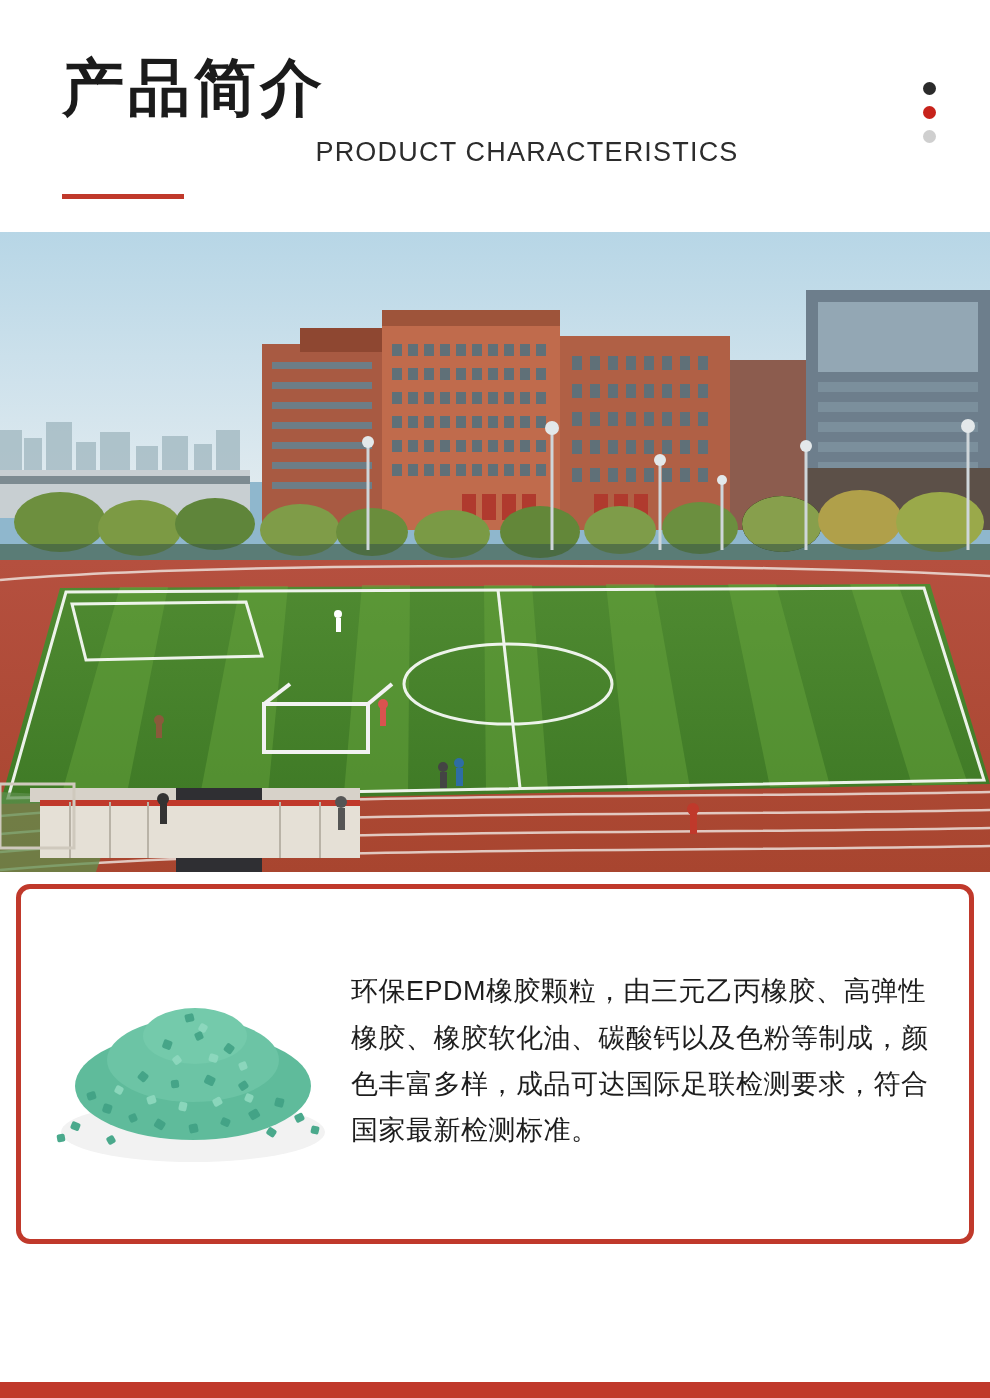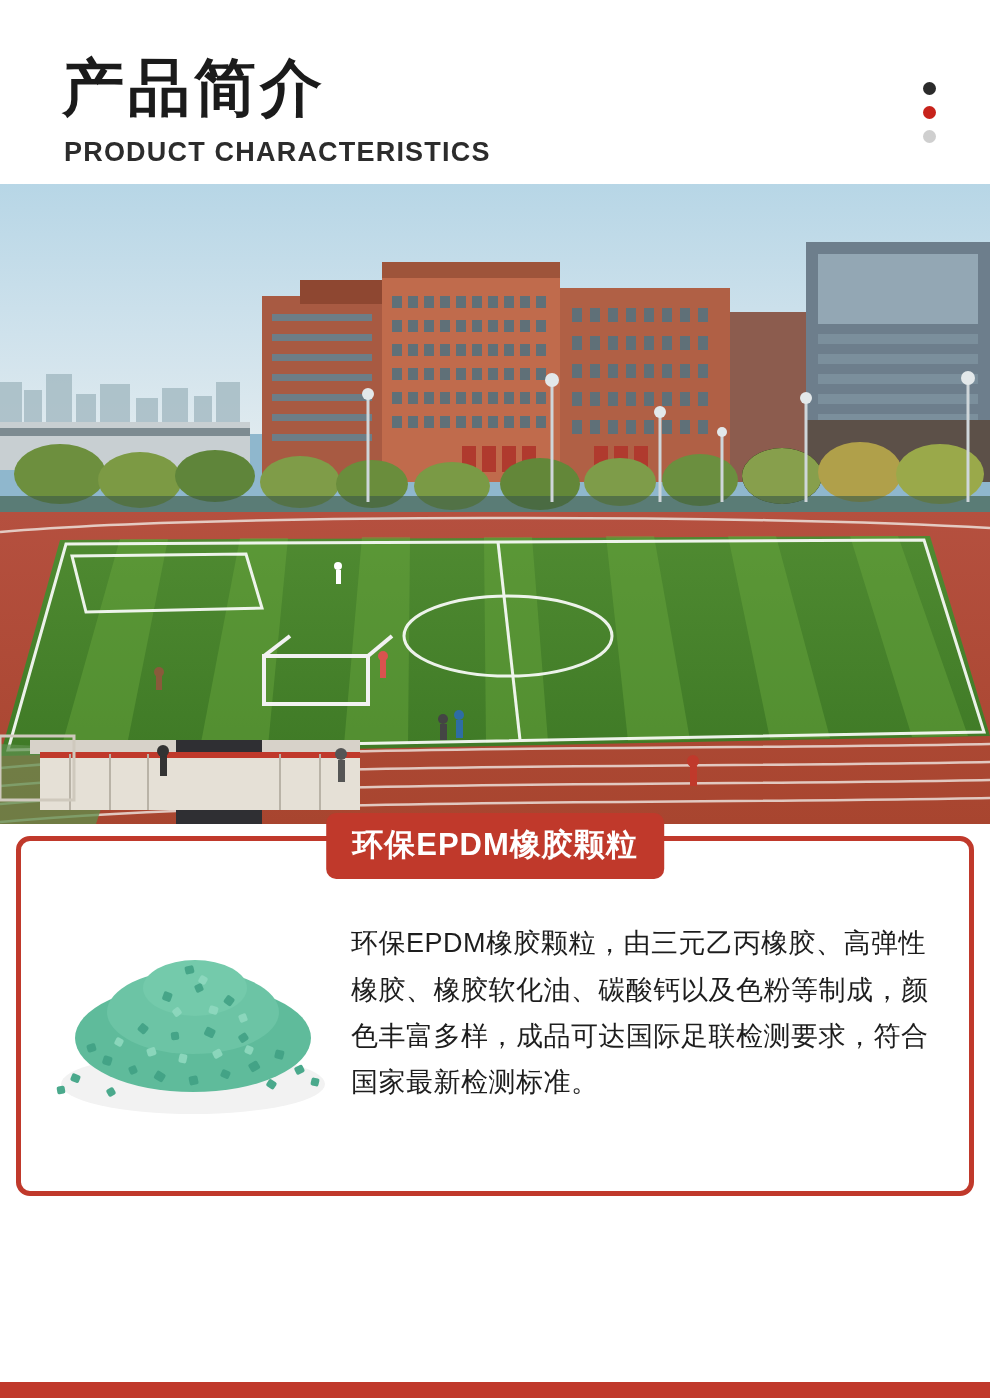--- a/index.html
+++ b/index.html
@@ -12,37 +12,38 @@
     height: 1398px;
     font-family: "Liberation Sans", "DejaVu Sans", sans-serif;
     overflow: hidden;
     position: relative;
   }
 
   
   .header {
     position: relative;
     padding: 52px 0 0 62px;
-    height: 184px;
+    height: 232px;
     box-sizing: border-box;
   }
   .header-title {
     font-size: 62px;
     font-weight: bold;
     color: #1b1b1b;
     letter-spacing: 4px;
     line-height: 1.15;
     margin: 0;
   }
   .header-subtitle {
     font-size: 27px;
     color: #2c2c2c;
     letter-spacing: 1.2px;
     margin: 14px 0 0 2px;
-    font-weight: 700;
+    font-weight: 400;
+    text-align: center;
   }
   .header-rule {
     width: 122px;
     height: 5px;
     background: #c0392b;
     margin-top: 26px;
   }
   .dots {
     position: absolute;
     right: 54px;
@@ -451,21 +452,20 @@
         </g>
       <g fill="#8a5a3b">
           <rect x="156" y="492" width="6" height="14"></rect>
           <circle cx="159" cy="488" r="5"></circle>
         </g>
     </g>
   </svg>
 </div>
 
 <div class="card">
-  <div class="card-badge">环保EPDM橡胶颗粒</div>
 
   <div class="card-body">
     <div class="granule-img">
       <svg width="300" height="250" viewBox="0 0 300 250" xmlns="http://www.w3.org/2000/svg">
         <ellipse cx="150" cy="196" rx="132" ry="30" fill="#f2f2f2"></ellipse>
         <g fill="#57b394">
           <ellipse cx="150" cy="150" rx="118" ry="54" fill="#5fbb9b"></ellipse>
           <ellipse cx="150" cy="124" rx="86" ry="42" fill="#6cc4a5"></ellipse>
           <ellipse cx="152" cy="100" rx="52" ry="28" fill="#74caab"></ellipse>
         </g>

